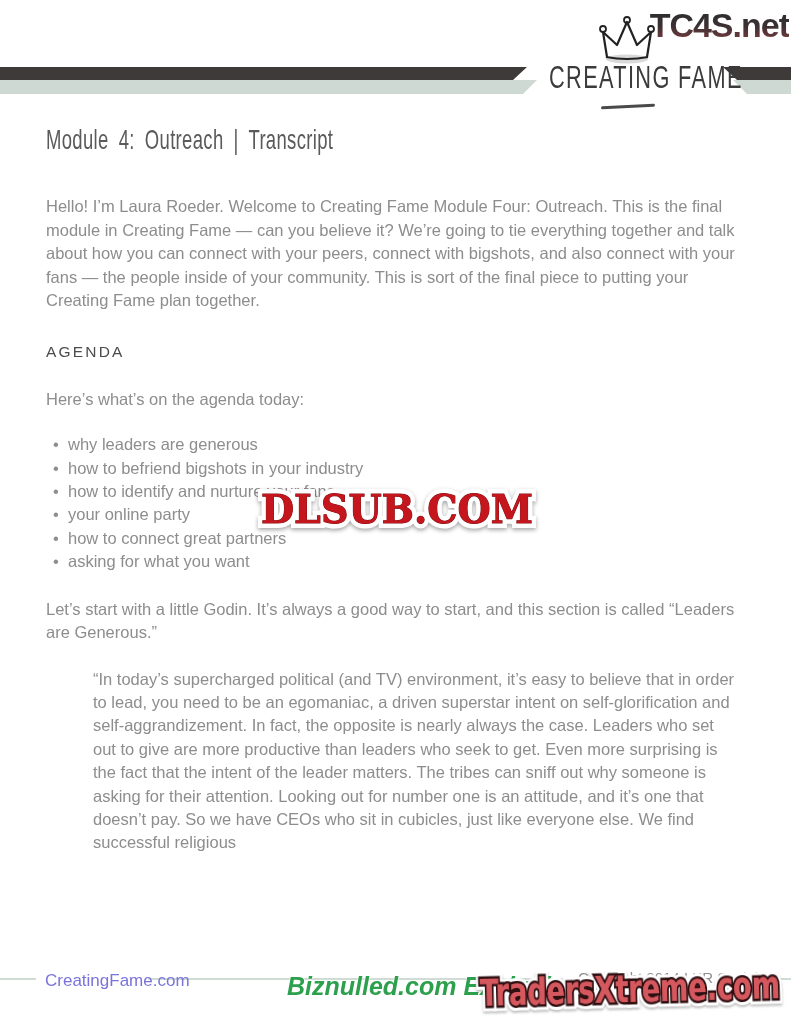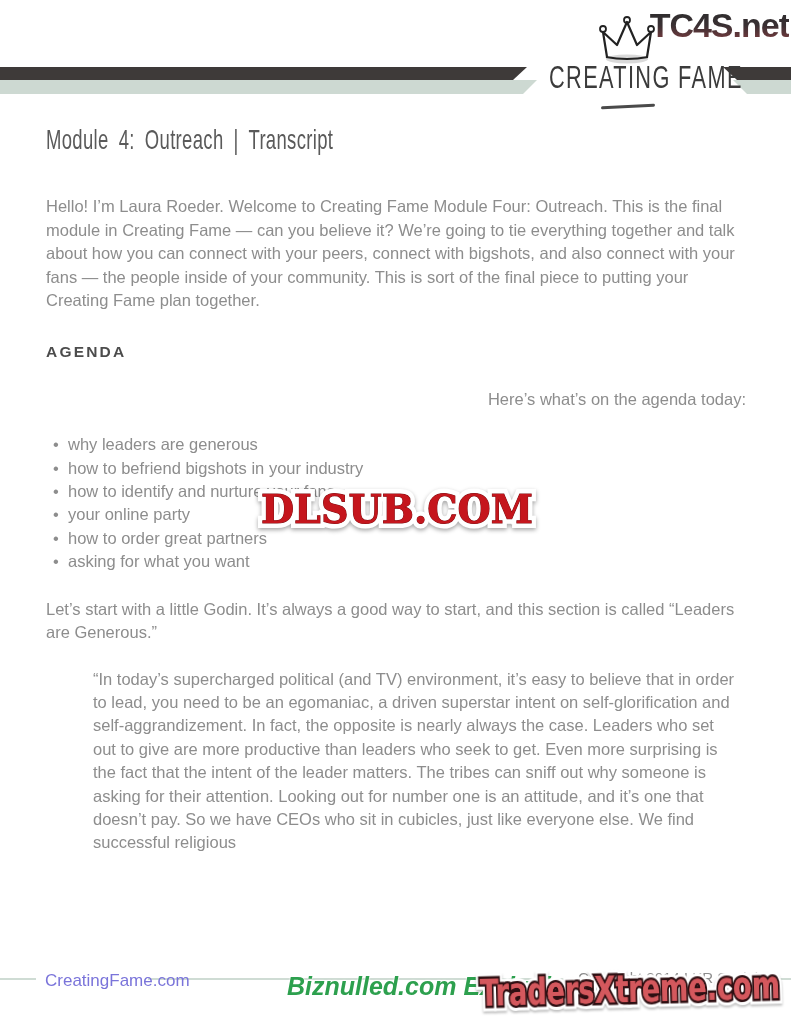--- a/index.html
+++ b/index.html
@@ -22,23 +22,23 @@
   .swoosh{position:absolute;left:601px;top:105px;width:54px;height:3px;background:#4a4a4a;
      border-radius:2px;transform:rotate(-3deg);}
 
   
   .content{position:absolute;left:46px;top:0;width:700px;color:#8d8d8d;
      font-size:16.5px;line-height:23.4px;}
   .doc-title{margin:128px 0 0 0;font-size:28px;font-weight:400;color:#5a5a5a;
      letter-spacing:0.5px;word-spacing:7px;white-space:nowrap;
      transform:scaleX(0.66);transform-origin:left top;}
   .intro{margin:44px 0 0 0;}
-  .sec-heading{margin:28px 0 0 0;font-size:15.5px;font-weight:bold;color:#4c4c4c;
+  .sec-heading{margin:28px 0 0 0;font-size:15.5px;font-weight:normal;color:#4c4c4c;
      letter-spacing:2.2px;}
-  .lead{margin:24px 0 0 0;text-align:right;}
+  .lead{margin:24px 0 0 0;}
   ul.agenda{margin:22px 0 0 0;padding:0;list-style:none;}
   ul.agenda li{position:relative;padding-left:22px;}
   ul.agenda li::before{content:"\2022";position:absolute;left:7px;color:#8d8d8d;}
   .h-leaders{margin:25px 0 0 0;}
   .para{margin:24px 0 0 0;}
   .quote{margin:23px 0 0 47px;width:648px;}
 
   
   .f-line{position:absolute;top:978px;height:2px;background:#cfdcd4;}
   .f-line1{left:0;width:36px;}
@@ -99,21 +99,21 @@
     <p class="intro">Hello! I’m Laura Roeder. Welcome to Creating Fame Module Four: Outreach. This is the final module in Creating Fame — can you believe it? We’re going to tie everything together and talk about how you can connect with your peers, connect with bigshots, and also connect with your fans — the people inside of your community. This is sort of the final piece to putting your Creating Fame plan together.</p>
 
     <h2 class="sec-heading">AGENDA</h2>
     <p class="lead">Here’s what’s on the agenda today:</p>
 
     <ul class="agenda">
       <li>why leaders are generous</li>
       <li>how to befriend bigshots in your industry</li>
       <li>how to identify and nurture your fans</li>
       <li>your online party</li>
-      <li>how to order great partners</li>
+      <li>how to connect great partners</li>
       <li>asking for what you want</li>
     </ul>
 
     <p class="para">Let’s start with a little Godin. It’s always a good way to start, and this section is called “Leaders are Generous.”</p>
     <p class="quote">“In today’s supercharged political (and TV) environment, it’s easy to believe that in order to lead, you need to be an egomaniac, a driven superstar intent on self-glorification and self-aggrandizement. In fact, the opposite is nearly always the case. Leaders who set out to give are more productive than leaders who seek to get. Even more surprising is the fact that the intent of the leader matters. The tribes can sniff out why someone is asking for their attention. Looking out for number one is an attitude, and it’s one that doesn’t pay. So we have CEOs who sit in cubicles, just like everyone else. We find successful religious</p>
   </div>
 
   <div class="f-line f-line1"></div>
   <div class="f-line f-line2"></div>
   <div class="f-line f-line3"></div>

